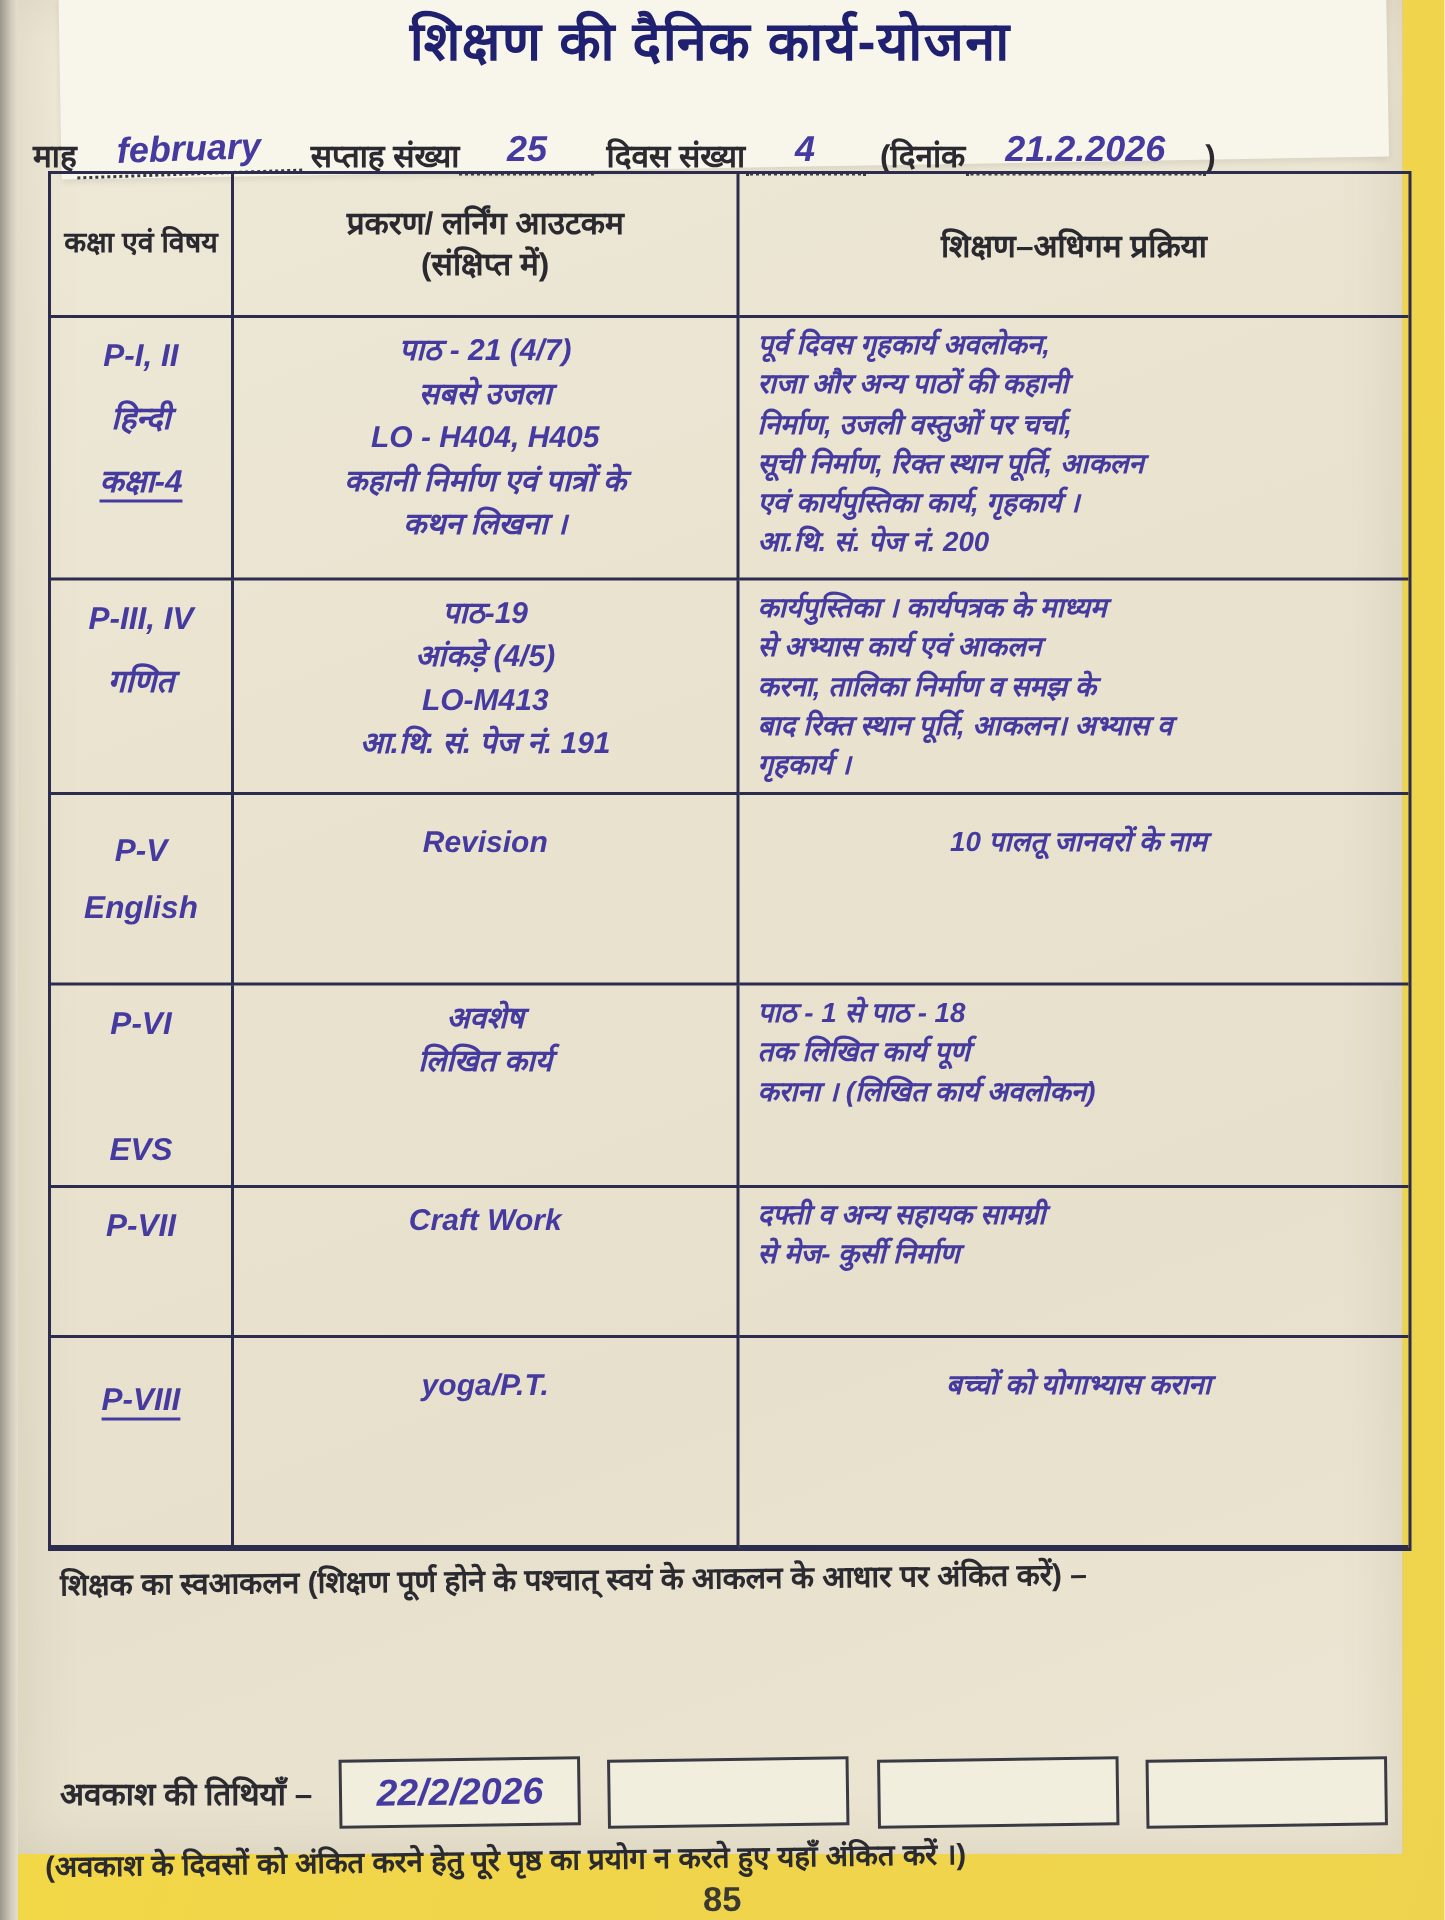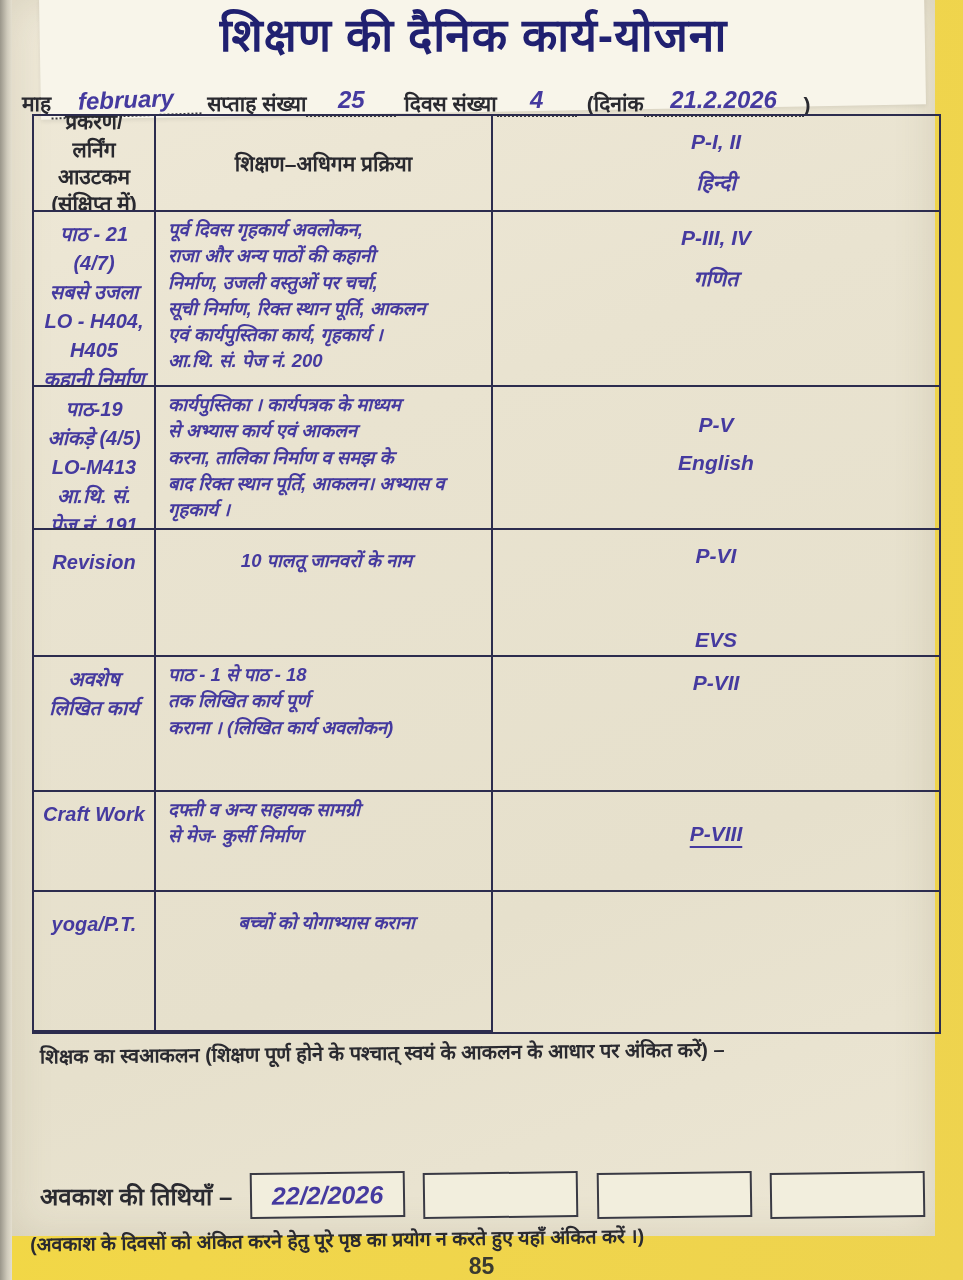--- a/index.html
+++ b/index.html
@@ -18,21 +18,21 @@
     background:linear-gradient(160deg,#efe9d8 0%,#e9e3d0 35%,#e6e0cc 70%,#ece6d4 100%);
     box-shadow:inset 0 0 40px rgba(120,110,80,.18);
   }
   .head-strip {
     position:absolute; left:28px; top:-10px; right:10px; height:122px;
     background:#f8f5ea; transform:rotate(-1deg);
     box-shadow:0 2px 4px rgba(0,0,0,.08);
   }
   .title {
     position:absolute; top:2px; left:0; width:100%; text-align:center;
-    font-size:46px; font-weight:bold; color:#202070; letter-spacing:1px;
+    font-size:36px; font-weight:bold; color:#202070; letter-spacing:1px;
   }
   .meta {
     position:absolute; top:62px; left:10px; right:4px;
     display:flex; align-items:flex-end; font-size:21px; color:#2a2a30;
     white-space:nowrap;
     margin-top:24px;
   }
   .meta .lbl { font-weight:bold; color:#2a2a30; }
   .dotline {
     border-bottom:2px dotted #3a3a40; text-align:center; display:inline-block;
@@ -76,21 +76,21 @@
   .r3t,.r3p,.r6t,.r6p { padding-top:18px; }
 
   .selfassess {
     position:absolute; left:28px; top:1038px; right:16px;
     font-size:20px; font-weight:bold; color:#2a2a30; transform:rotate(-0.6deg);
   }
   .holiday {
     position:absolute; left:28px; top:1172px; right:10px;
     display:flex; align-items:center; gap:18px;
   }
-  .holiday .lbl { font-size:24px; font-weight:bold; color:#2a2a30; white-space:nowrap; }
+  .holiday .lbl { font-size:21px; font-weight:bold; color:#2a2a30; white-space:nowrap; }
   .hbox {
     width:168px; height:46px; border:2px solid #3a3a44; background:#f2eedd;
     display:flex; align-items:center; justify-content:center; transform:rotate(-0.8deg);
   }
   .hbox .hw { font-size:25px; font-weight:bold; }
   .holiday-note {
     position:absolute; left:18px; top:1224px; right:10px;
     font-size:19.5px; font-weight:bold; color:#2a2a30; transform:rotate(-0.8deg);
   }
   .pagenum {
@@ -115,20 +115,21 @@
     <span class="dotline hw" style="min-width:90px;">25</span>
     <span class="lbl" style="margin-left:8px;">दिवस संख्या</span>
     <span class="dotline hw" style="min-width:80px;">4</span>
     <span class="lbl" style="margin-left:10px;">(दिनांक</span>
     <span class="dotline hw" style="min-width:160px;">21.2.2026</span>
     <span class="lbl">)</span>
   </div>
 
   <div class="tbl">
 
+    <div class="cell hdr hdr1">कक्षा एवं विषय</div>
     <div class="cell hdr hdr2">
       <span>प्रकरण/ लर्निंग आउटकम</span>
       <span>(संक्षिप्त में)</span>
     </div>
     <div class="cell hdr hdr3">शिक्षण–अधिगम प्रक्रिया</div>
 
     <div class="cell subj hw">
       <span>P-I, II</span>
       <span>हिन्दी</span>
       <span class="ul">कक्षा-4</span>

